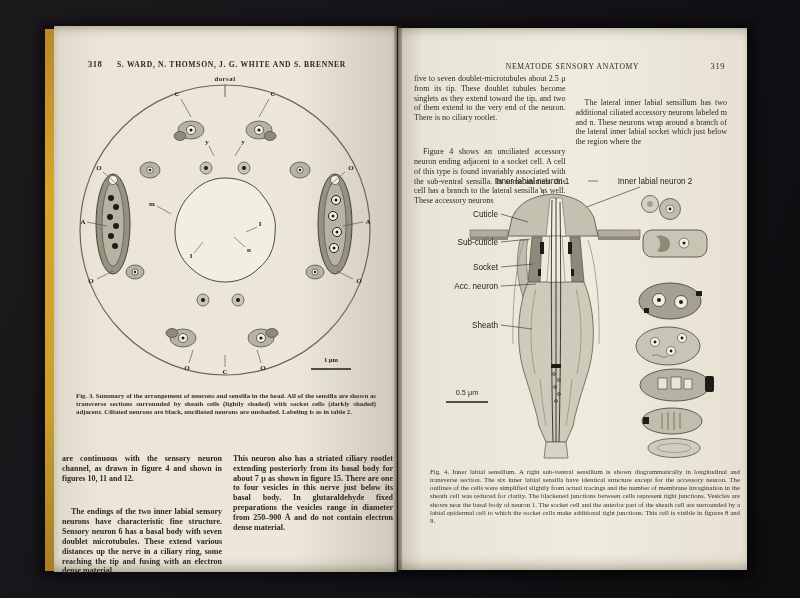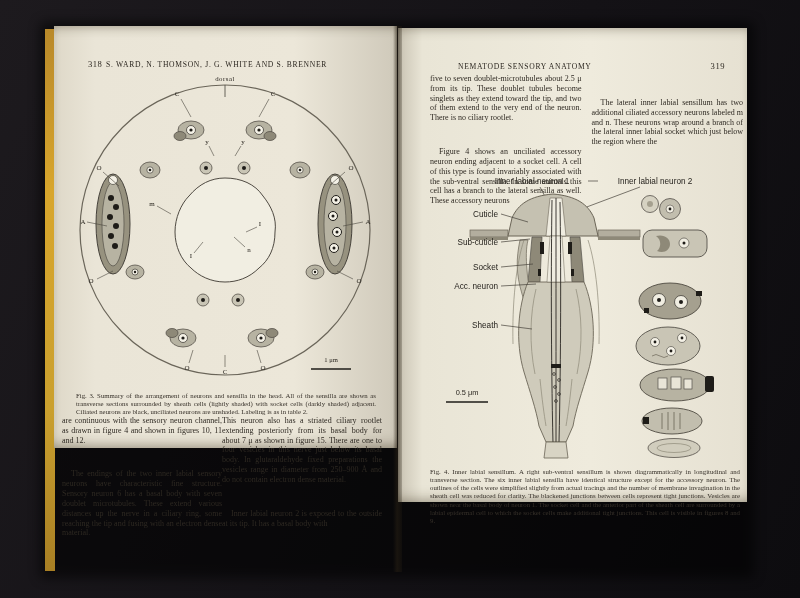--- a/index.html
+++ b/index.html
@@ -15,47 +15,48 @@
     background:#000; filter:blur(6px); opacity:.55; border-radius:4px;
   }
   .book-edge {
     position:absolute; left:45px; top:29px; width:10px; height:542px;
     background:linear-gradient(to bottom,#b9892a,#d8a62c 30%,#caa02e 70%,#a87f24);
   }
   .page {
     position:absolute; background:#e9e4d5; color:#2e2922;
   }
   .page-left {
-    left:54px; top:26px; width:343px; height:422px;
+    left:54px; top:26px; width:343px; height:546px;
     background:linear-gradient(to right,#ded8c8 0%,#eae5d7 12%,#ece7d9 70%,#cfc9ba 100%);
     box-shadow: inset 0 8px 12px -8px rgba(60,50,30,.5), inset 0 -10px 14px -9px rgba(60,50,30,.55);
+    font-weight: bold;
   }
   .page-right {
-    left:398px; top:28px; width:349px; height:474px;
+    left:398px; top:28px; width:349px; height:542px;
     background:linear-gradient(to right,#c9c3b3 0%,#e9e5d6 7%,#efebdd 55%,#e6e1d2 100%);
     box-shadow: inset 0 8px 12px -8px rgba(60,50,30,.45), inset 0 -10px 14px -9px rgba(60,50,30,.5);
   }
   .spine {
     position:absolute; left:393px; top:26px; width:9px; height:546px;
     background:linear-gradient(to right,rgba(40,32,20,0),rgba(40,32,20,.55) 45%,rgba(40,32,20,.25));
   }
   .hdr { position:absolute; top:33px; left:0; right:0; height:12px; }
   .page-num { position:absolute; font-size:8.6px; letter-spacing:.5px; color:#2c2720; }
-  .running-head { position:absolute; font-size:7.6px; letter-spacing:.7px; color:#2c2720; white-space:nowrap; }
+  .running-head { position:absolute; font-size:7.6px; letter-spacing:.7px; text-align:center; color:#2c2720; white-space:nowrap; }
   .pl-num { left:34px; top:0; }
   .pl-head { left:52px; right:40px; top:.5px; }
   .pr-head { left:60px; right:60px; top:.5px; }
   .pr-num { right:22px; top:0; }
 
   .fig3 { position:absolute; left:19px; top:46px; width:304px; height:310px; }
   .fig3-caption { position:absolute; left:22px; top:366px; width:300px; }
   .caption { font-size:6.8px; line-height:1.2; text-align:justify; color:#37312a; margin:0; }
   .columns { position:absolute; display:flex; }
-  .lp-columns { left:8px; top:390px; width:331px; }
-  .rp-columns { left:32px; top:46px; width:313px; gap:10px; }
+  .lp-columns { left:8px; top:428px; width:331px; gap:11px; }
+  .rp-columns { left:16px; top:46px; width:313px; gap:10px; }
   .col { width:160px; }
   .rp-columns .col { width:152px; }
   .col p { margin:0; font-size:8px; line-height:1.23; text-align:justify; color:#2e2922; }
   .col p.indent { text-indent:9px;margin-top:24px; }
 
   .fig4 { position:absolute; left:14px; top:146px; width:330px; height:290px; }
   .fig4-caption { position:absolute; left:32px; top:440px; width:310px; }
 
   svg text { font-family:"Liberation Serif","DejaVu Serif",serif; fill:#2a2620; }
   .f3letter { font-size:7px; }
@@ -220,21 +221,20 @@
 
     <p class="caption fig3-caption">Fig. 3.  Summary of the arrangement of neurons and sensilla in the head. All of the sensilla are shown as transverse sections surrounded by sheath cells (lightly shaded) with socket cells (darkly shaded) adjacent. Ciliated neurons are black, unciliated neurons are unshaded. Labeling is as in table 2.</p>
 
     <div class="columns lp-columns">
       <div class="col">
         <p>are continuous with the sensory neuron channel, as drawn in figure 4 and shown in figures 10, 11 and 12.</p>
         <p class="indent">The endings of the two inner labial sensory neurons have characteristic fine structure. Sensory neuron 6 has a basal body with seven doublet microtubules. These extend various distances up the nerve in a ciliary ring, some reaching the tip and fusing with an electron dense material.</p>
       </div>
       <div class="col">
         <p>This neuron also has a striated ciliary rootlet extending posteriorly from its basal body for about 7 μ as shown in figure 15. There are one to four vesicles in this nerve just below its basal body. In glutaraldehyde fixed preparations the vesicles range in diameter from 250–900 Å and do not contain electron dense material.</p>
-        <p class="indent">Inner labial neuron 2 is exposed to the outside at its tip. It has a basal body with</p>
       </div>
     </div>
   </section>
 
   <section class="page page-right">
     <div class="hdr">
       <span class="running-head pr-head">NEMATODE SENSORY ANATOMY</span>
       <span class="page-num pr-num">319</span>
     </div>
 

